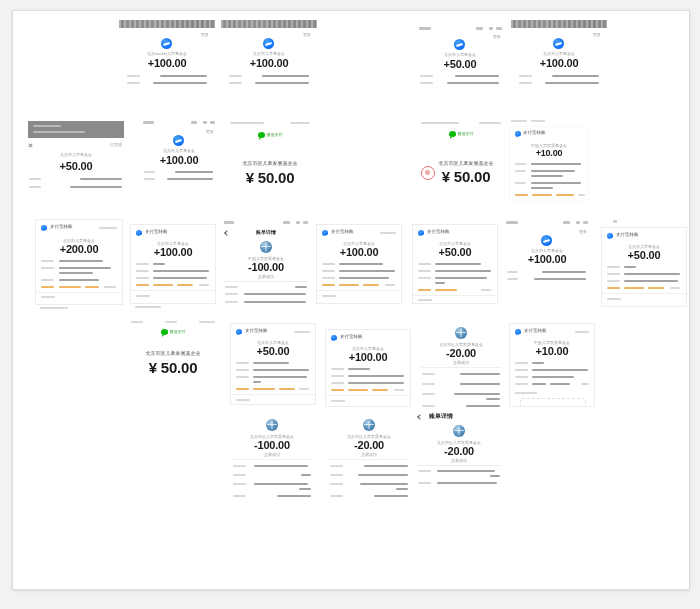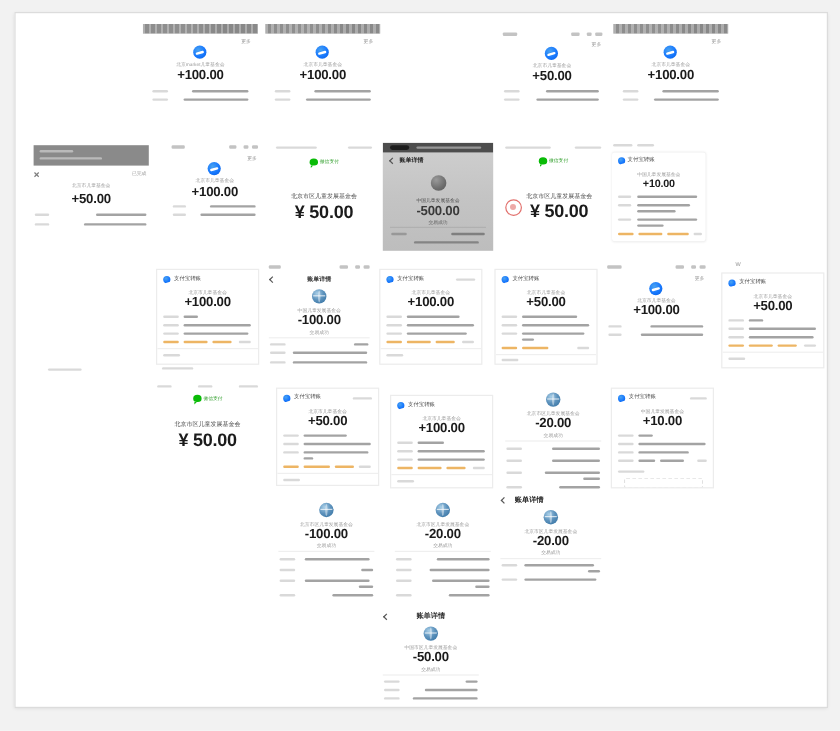--- a/index.html
+++ b/index.html
@@ -227,36 +227,20 @@
     <div class="shot" style="left:212px;top:105px;width:90px;height:80px;">
       <div class="ln light" style="left:5px;top:6px;width:34px;"></div>
       <div class="ln light" style="right:5px;top:6px;width:20px;"></div>
       <div class="wx-pill" style="top:16px;">
         <span class="wx-logo"></span><span>微信支付</span>
       </div>
       <div class="centered-label" style="top:44px;font-size:5px;color:#4a4a4a;filter:blur(.35px);">北京市区儿童发展基金会</div>
       <div class="amt big" style="top:53px;">¥ 50.00</div>
     </div>
 
-    <div class="shot greyscreen" style="left:306px;top:108px;width:92px;height:90px;">
-      <div style="position:absolute;left:0;top:0;width:100%;height:8px;background:#4d4d4d;">
-        <div style="position:absolute;left:6px;top:2px;width:16px;height:4px;background:#1d1d1d;border-radius:2px;"></div>
-        <div class="ln white" style="left:28px;top:3px;width:54px;"></div>
-      </div>
-      <div class="back-chevron" style="left:6px;top:13px;"></div>
-      <div style="position:absolute;left:14px;top:11px;font-size:5px;color:#222;font-weight:bold;filter:blur(.35px);">账单详情</div>
-      <div style="position:absolute;left:40px;top:27px;width:13px;height:13px;border-radius:50%;background:radial-gradient(circle at 35% 30%,#9a9a9a,#6d6d6d 60%,#575757);"></div>
-      <div class="centered-label" style="top:45px;color:#4a4a4a;filter:blur(.4px);">中国儿童发展基金会</div>
-      <div class="amt mid grey" style="top:51px;">-500.00</div>
-      <div class="centered-label" style="top:64px;color:#616161;">交易成功</div>
-      <div class="divider" style="left:6px;top:70px;width:80px;background:#b0b0b0;"></div>
-      <div class="ln light" style="left:7px;top:75px;width:13px;background:#8f8f8f;"></div>
-      <div class="ln dark" style="right:7px;top:75px;width:28px;background:#6f6f6f;"></div>
-      <div class="ln dark" style="left:26px;top:82px;width:54px;background:#767676;"></div>
-    </div>
 
     <div class="shot" style="left:404px;top:105px;width:88px;height:80px;">
       <div class="ln light" style="left:4px;top:6px;width:38px;"></div>
       <div class="ln light" style="right:4px;top:6px;width:22px;"></div>
       <div class="wx-pill" style="top:15px;">
         <span class="wx-logo"></span><span>微信支付</span>
       </div>
       <div class="stamp" style="position:absolute;left:4px;top:50px;"></div>
       <div class="centered-label" style="top:44px;left:10px;width:78px;font-size:5px;color:#4a4a4a;filter:blur(.35px);">北京市区儿童发展基金会</div>
       <div class="amt big" style="top:52px;left:10px;width:78px;">¥ 50.00</div>
@@ -279,20 +263,40 @@
         <div class="ln dark" style="left:21px;top:55px;width:50px;"></div>
         <div class="ln dark" style="left:21px;top:60px;width:22px;"></div>
         <div class="ln orange" style="left:5px;top:67px;width:13px;"></div>
         <div class="ln orange" style="left:22px;top:67px;width:20px;"></div>
         <div class="ln orange" style="left:46px;top:67px;width:18px;"></div>
         <div class="ln light" style="left:68px;top:67px;width:7px;"></div>
       </div>
     </div>
 
 
+    <div class="shot bordered" style="left:22px;top:208px;width:86px;height:84px;">
+      <div class="alipay-logo" style="position:absolute;left:5px;top:5px;width:6px;height:6px;"></div>
+      <div class="cardtitle" style="left:14px;top:4px;filter:blur(.35px);">支付宝转账</div>
+      <div class="ln light" style="right:5px;top:7px;width:18px;"></div>
+      <div class="centered-label" style="top:18px;filter:blur(.4px);">北京市儿童基金会</div>
+      <div class="amt mid" style="top:23px;">+200.00</div>
+      <div class="ln light" style="left:5px;top:40px;width:13px;"></div>
+      <div class="ln dark" style="left:23px;top:40px;width:44px;"></div>
+      <div class="ln light" style="left:5px;top:47px;width:13px;"></div>
+      <div class="ln dark" style="left:23px;top:47px;width:52px;"></div>
+      <div class="ln dark" style="left:23px;top:52px;width:34px;"></div>
+      <div class="ln light" style="left:5px;top:59px;width:13px;"></div>
+      <div class="ln dark" style="left:23px;top:59px;width:40px;"></div>
+      <div class="ln orange" style="left:5px;top:66px;width:13px;"></div>
+      <div class="ln orange" style="left:23px;top:66px;width:22px;"></div>
+      <div class="ln orange" style="left:49px;top:66px;width:14px;"></div>
+      <div class="ln light" style="left:68px;top:66px;width:12px;"></div>
+      <div class="divider" style="left:0;top:72px;width:100%;"></div>
+      <div class="ln light" style="left:5px;top:76px;width:14px;"></div>
+    </div>
     <div class="ln light" style="left:27px;top:296px;width:28px;height:2px;"></div>
 
     <div class="shot bordered" style="left:117px;top:213px;width:84px;height:78px;">
       <div class="alipay-logo" style="position:absolute;left:5px;top:5px;width:6px;height:6px;"></div>
       <div class="cardtitle" style="left:14px;top:4px;filter:blur(.35px);">支付宝转账</div>
       <div class="centered-label" style="top:16px;filter:blur(.4px);">北京市儿童基金会</div>
       <div class="amt mid" style="top:21px;">+100.00</div>
       <div class="ln light" style="left:5px;top:38px;width:13px;"></div>
       <div class="ln dark" style="left:22px;top:38px;width:12px;"></div>
       <div class="ln light" style="left:5px;top:45px;width:13px;"></div>
@@ -541,31 +545,16 @@
       <div class="amt mid" style="top:36px;">-20.00</div>
       <div class="centered-label" style="top:49px;">交易成功</div>
       <div class="divider" style="left:4px;top:56px;width:84px;"></div>
       <div class="ln light" style="left:5px;top:61px;width:13px;"></div>
       <div class="ln dark" style="left:24px;top:61px;width:58px;"></div>
       <div class="ln dark" style="right:5px;top:66px;width:10px;"></div>
       <div class="ln light" style="left:5px;top:73px;width:13px;"></div>
       <div class="ln dark" style="left:24px;top:73px;width:60px;"></div>
     </div>
 
-    <div class="shot" style="left:302px;top:495px;width:88px;height:80px;">
-      <div class="back-chevron" style="left:5px;top:6px;"></div>
-      <div class="navtitle" style="top:3px;font-size:6px;font-weight:bold;filter:blur(.3px);">账单详情</div>
-      <div class="bank-logo" style="position:absolute;left:38px;top:16px;"></div>
-      <div class="centered-label" style="top:31px;filter:blur(.4px);">中国市区儿童发展基金会</div>
-      <div class="amt mid" style="top:36px;">-50.00</div>
-      <div class="centered-label" style="top:49px;">交易成功</div>
-      <div class="divider" style="left:4px;top:56px;width:80px;"></div>
-      <div class="ln light" style="left:5px;top:61px;width:13px;"></div>
-      <div class="ln dark" style="right:5px;top:61px;width:10px;"></div>
-      <div class="ln light" style="left:5px;top:68px;width:13px;"></div>
-      <div class="ln dark" style="right:5px;top:68px;width:44px;"></div>
-      <div class="ln light" style="left:5px;top:75px;width:13px;"></div>
-      <div class="ln dark" style="right:5px;top:75px;width:54px;"></div>
-    </div>
     <div class="ln light" style="left:307px;top:578px;width:50px;height:2px;"></div>
 
   </div>
 </div>
 
 </body></html>

